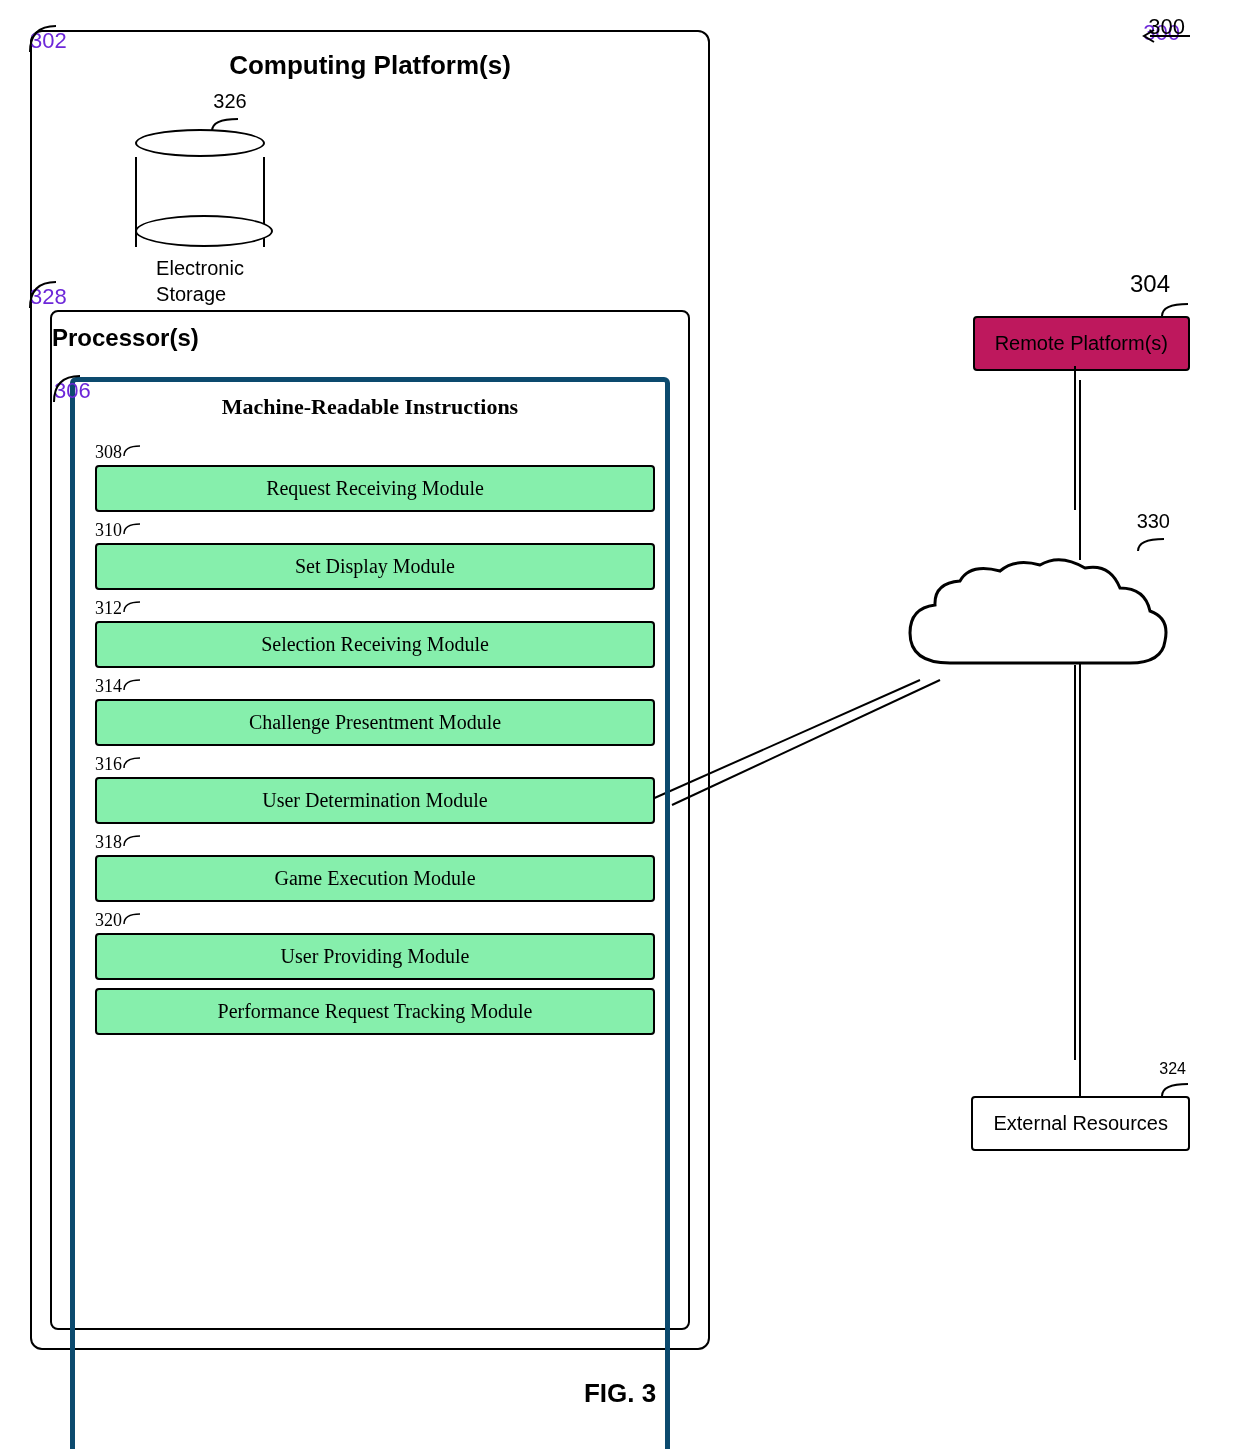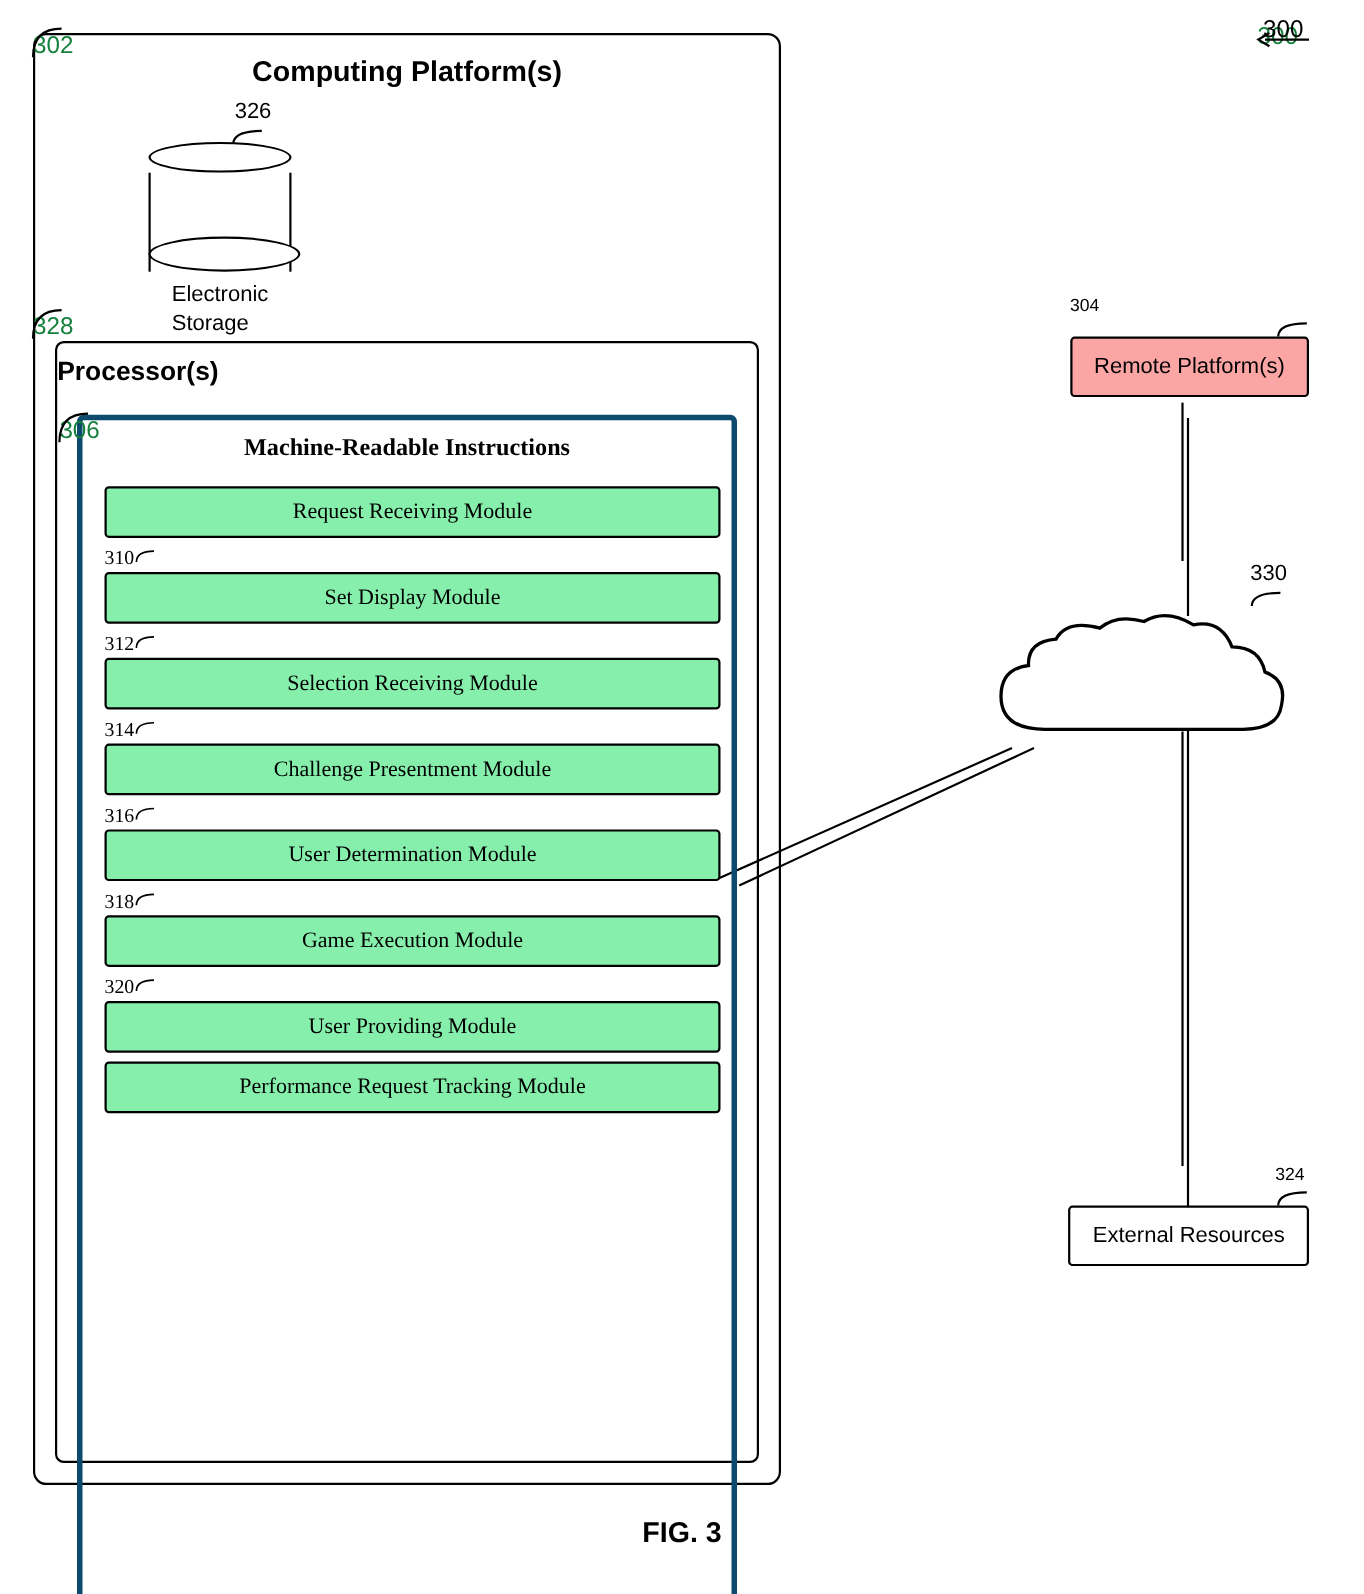--- a/index.html
+++ b/index.html
@@ -17,21 +17,21 @@
       top: 0; left: 0;
       width: 1240px;
       height: 1449px;
     }
 
     
     .ref-num {
       position: absolute;
       font-size: 22px;
       font-family: Arial, sans-serif;
-      color: #15803d;
+      color: #6d28d9;
     }
 
     
     .computing-platform {
       position: absolute;
       top: 30px;
       left: 30px;
       width: 680px;
       height: 1320px;
       border: 2px solid #000;
@@ -174,21 +174,21 @@
       background: #86efac;
       width: 100%;
     }
 
     .rp-box {
       border: 2px solid #000;
       border-radius: 4px;
       padding: 14px 20px;
       text-align: center;
       font-size: 20px;
-      background: #fca5a5;
+      background: #be185d;
     }
 
     .er-box {
       border: 2px solid #000;
       border-radius: 4px;
       padding: 14px 20px;
       text-align: center;
       font-size: 20px;
       background: #fff;
     }
@@ -268,20 +268,23 @@
 
   <div class="processor-box" style="position:absolute; top:310px; left:50px;">
     <div class="processor-title">Processor(s)</div>
 
     <div class="mri-box" style="position:absolute; top:65px; left:18px;">
       <div class="mri-title">Machine-Readable Instructions</div>
 
       <div class="modules-container">
 
         <div class="module-row">
+          <div class="module-ref">308<svg style="display:inline-block;width:20px;height:14px;">
+                <path d="M 18 2 Q 2 2 2 12" fill="none" stroke="#000" stroke-width="1.5"></path>
+              </svg></div>
           <div class="module-box">Request Receiving Module</div>
         </div>
 
         <div class="module-row">
           <div class="module-ref">310<svg style="display:inline-block;width:20px;height:14px;">
                 <path d="M 18 2 Q 2 2 2 12" fill="none" stroke="#000" stroke-width="1.5"></path>
               </svg></div>
           <div class="module-box">Set Display Module</div>
         </div>
 
@@ -327,21 +330,21 @@
     </div>
   </div>
 
   <div class="ref-num" style="top: 378px; left: 54px;">306</div>
   <svg style="position:absolute;top:374px;left:52px;width:30px;height:30px;">
     <path d="M 28 2 Q 2 2 2 28" fill="none" stroke="#000" stroke-width="2"></path>
   </svg>
 
   <div style="position:absolute; top:270px; right:50px;">
 
-    <div style="font-size:16px; text-align:left; margin-bottom:4px; margin-right:0;">304</div>
+    <div style="font-size:24px; text-align:right; margin-bottom:4px; margin-right:20px;">304</div>
     <svg style="display:block;width:30px;height:16px;margin-left:auto;margin-bottom:-2px;">
       <path d="M 28 2 Q 2 2 2 14" fill="none" stroke="#000" stroke-width="2"></path>
     </svg>
     <div class="rp-box">Remote Platform(s)</div>
   </div>
 
   <div style="position:absolute; top:510px; right:50px; width:300px;">
     
     <div style="font-size:20px; text-align:right; padding-right: 20px; margin-bottom: 4px;">330</div>
     <svg style="display:block;width:30px;height:16px;margin-left:auto;margin-right:24px;">

